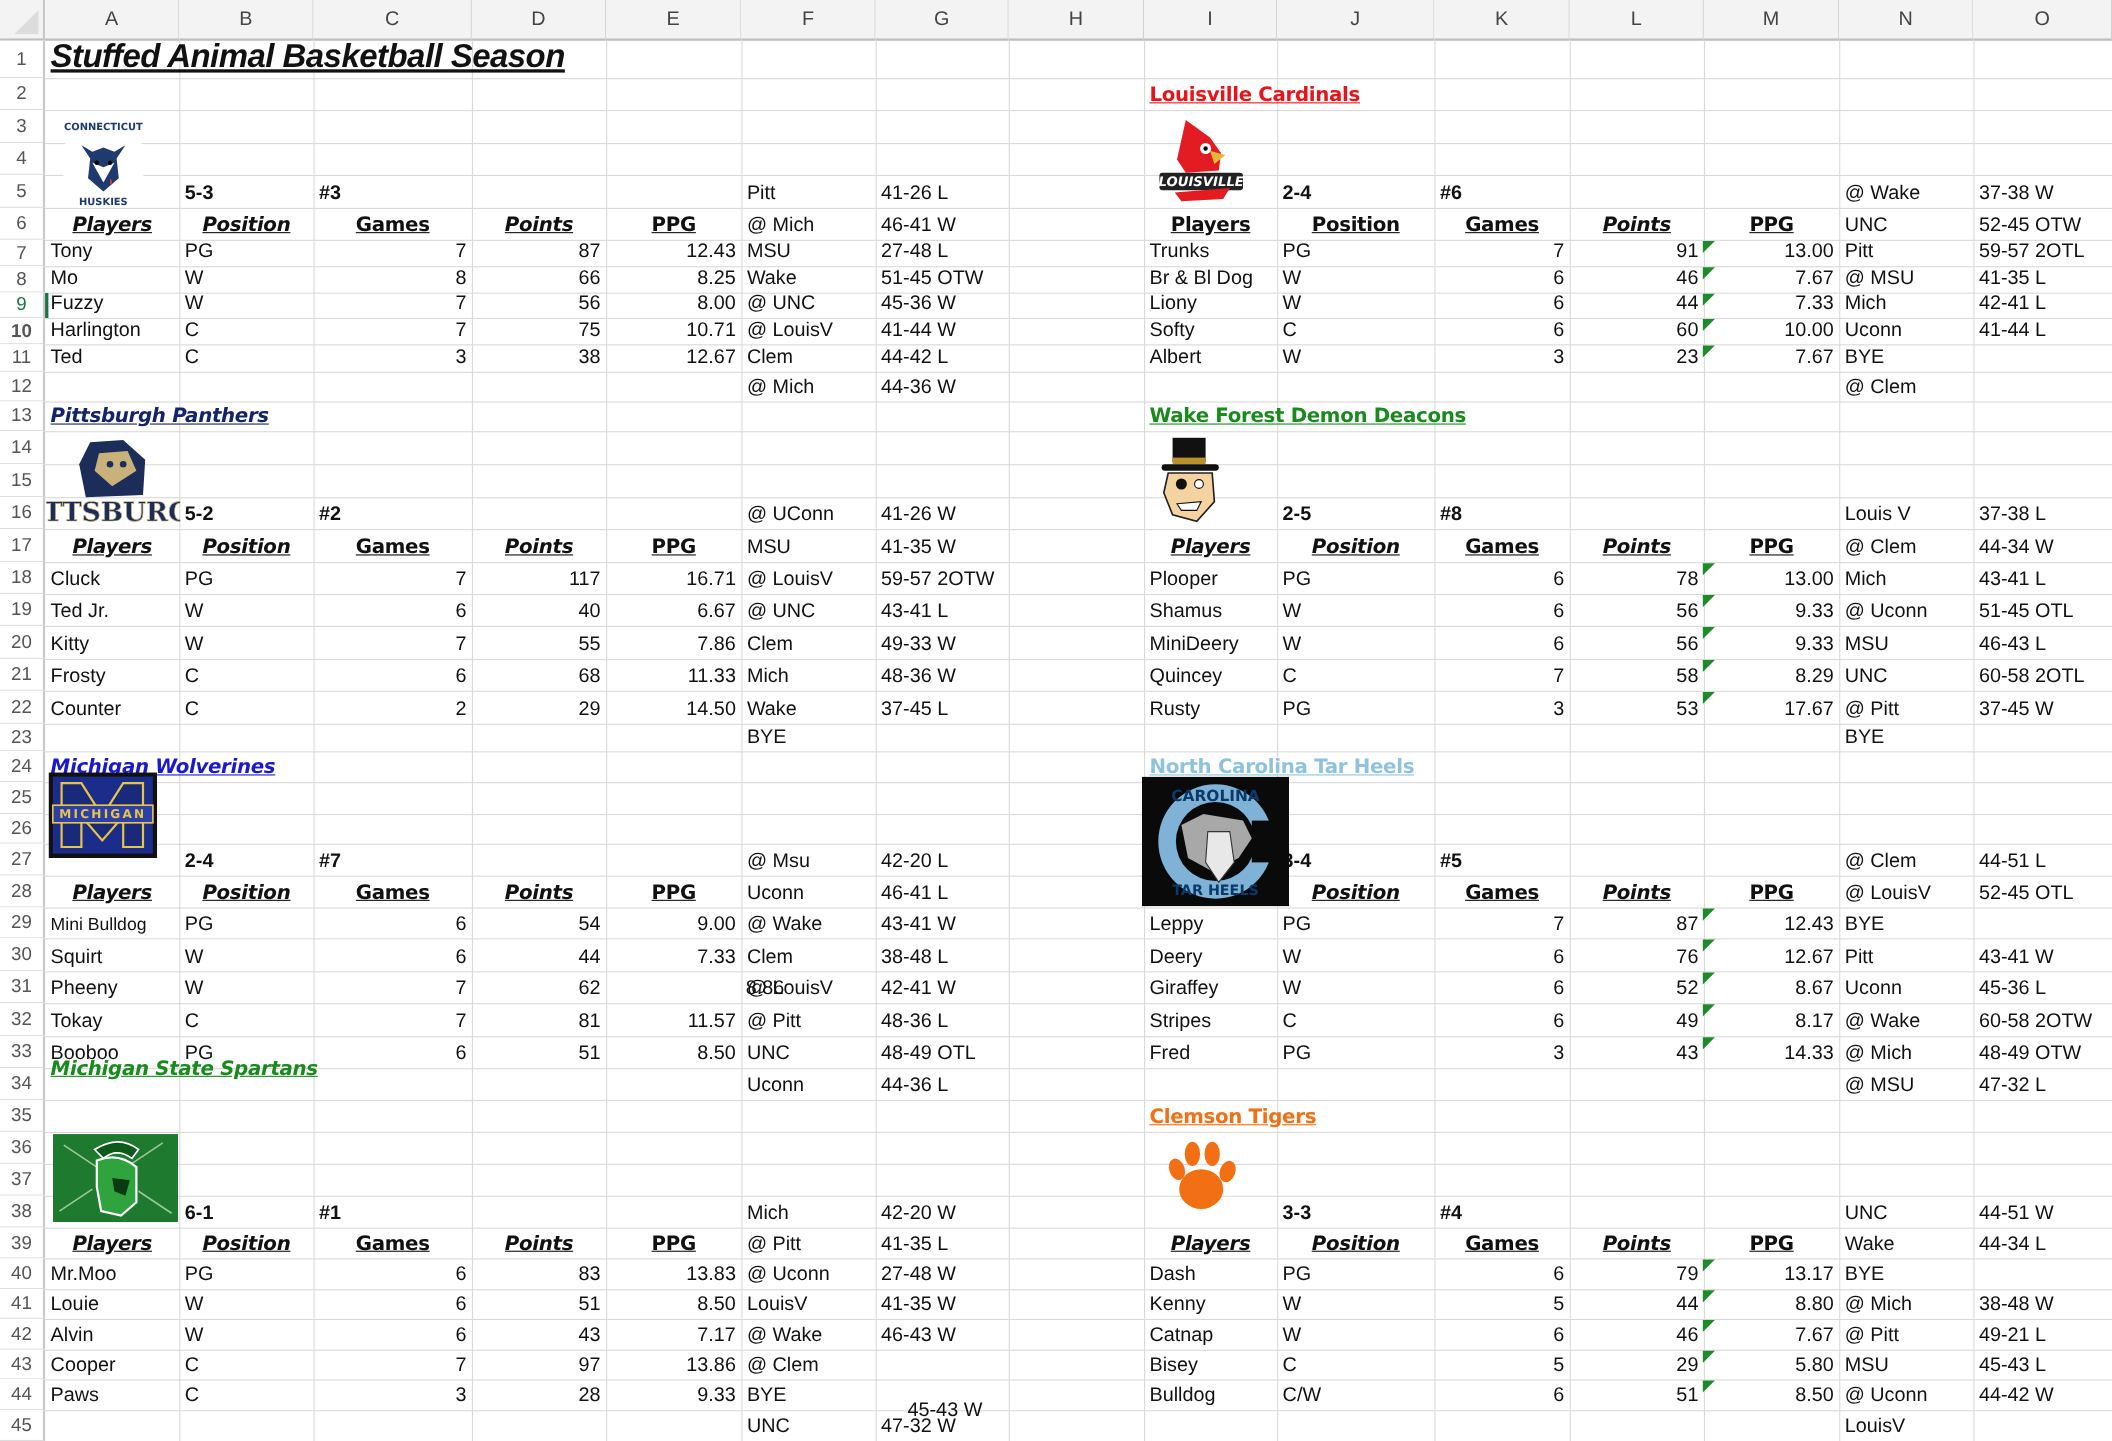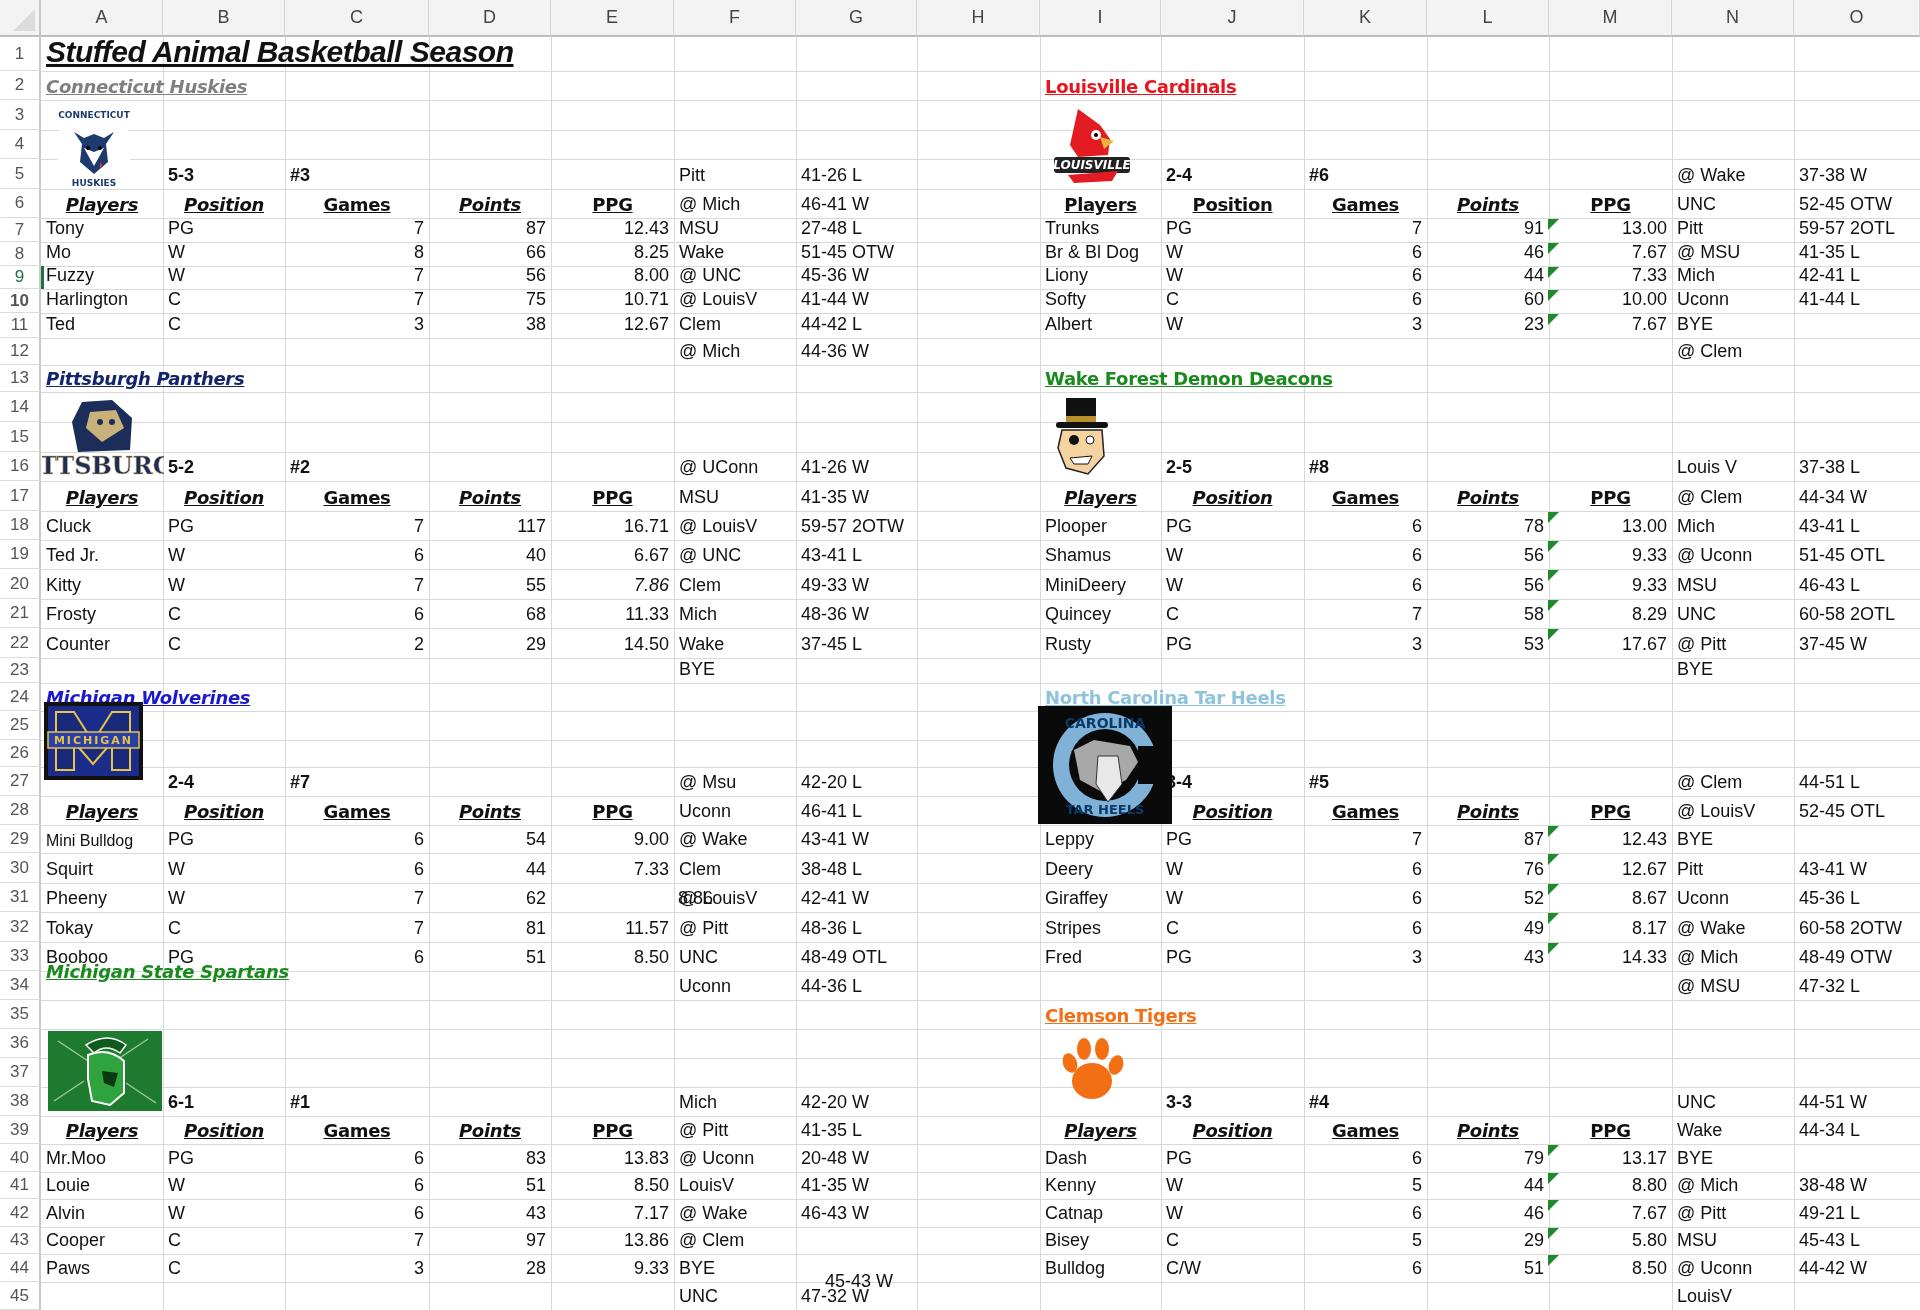--- a/index.html
+++ b/index.html
@@ -143,21 +143,20 @@
     <div class="hline" style="top: 1058px;"></div>
     <div class="hline" style="top: 1087px;"></div>
     <div class="hline" style="top: 1116px;"></div>
     <div class="hline" style="top: 1144px;"></div>
     <div class="hline" style="top: 1172px;"></div>
     <div class="hline" style="top: 1199px;"></div>
     <div class="hline" style="top: 1227px;"></div>
     <div class="hline" style="top: 1254px;"></div>
     <div class="hline" style="top: 1282px;"></div>
     <div class="cell title" style="left: 41px; width: 510px; top: 37px; height: 34px;">Stuffed Animal Basketball Season</div>
-    <div class="cell team italic" style="left: 41px; width: 388px; top: 71px; height: 29px; color: rgb(127, 127, 127);">Connecticut Huskies</div>
     <div class="cell bold" style="left: 163px; width: 122px; top: 159px; height: 30px;">5-3</div>
     <div class="cell bold" style="left: 285px; width: 144px; top: 159px; height: 30px;">#3</div>
     <div class="cell hdr italic" style="left: 41px; width: 122px; top: 189px; height: 29px;">Players</div>
     <div class="cell hdr italic" style="left: 163px; width: 122px; top: 189px; height: 29px;">Position</div>
     <div class="cell hdr" style="left: 285px; width: 144px; top: 189px; height: 29px;">Games</div>
     <div class="cell hdr italic" style="left: 429px; width: 122px; top: 189px; height: 29px;">Points</div>
     <div class="cell hdr" style="left: 551px; width: 123px; top: 189px; height: 29px;">PPG</div>
     <div class="cell " style="left: 41px; width: 122px; top: 218px; height: 24px;">Tony</div>
     <div class="cell " style="left: 163px; width: 122px; top: 218px; height: 24px;">PG</div>
     <div class="cell num" style="left: 285px; width: 144px; top: 218px; height: 24px;">7</div>
@@ -261,21 +260,21 @@
     <div class="cell num" style="left: 551px; width: 123px; top: 511px; height: 29px;">16.71</div>
     <div class="cell " style="left: 41px; width: 122px; top: 540px; height: 29px;">Ted Jr.</div>
     <div class="cell " style="left: 163px; width: 122px; top: 540px; height: 29px;">W</div>
     <div class="cell num" style="left: 285px; width: 144px; top: 540px; height: 29px;">6</div>
     <div class="cell num" style="left: 429px; width: 122px; top: 540px; height: 29px;">40</div>
     <div class="cell num" style="left: 551px; width: 123px; top: 540px; height: 29px;">6.67</div>
     <div class="cell " style="left: 41px; width: 122px; top: 569px; height: 30px;">Kitty</div>
     <div class="cell " style="left: 163px; width: 122px; top: 569px; height: 30px;">W</div>
     <div class="cell num" style="left: 285px; width: 144px; top: 569px; height: 30px;">7</div>
     <div class="cell num" style="left: 429px; width: 122px; top: 569px; height: 30px;">55</div>
-    <div class="cell num" style="left: 551px; width: 123px; top: 569px; height: 30px; font-style: italic;">7.86</div>
+    <div class="cell num" style="left: 551px; width: 123px; top: 569px; height: 30px;">7.86</div>
     <div class="cell " style="left: 41px; width: 122px; top: 599px; height: 29px;">Frosty</div>
     <div class="cell " style="left: 163px; width: 122px; top: 599px; height: 29px;">C</div>
     <div class="cell num" style="left: 285px; width: 144px; top: 599px; height: 29px;">6</div>
     <div class="cell num" style="left: 429px; width: 122px; top: 599px; height: 29px;">68</div>
     <div class="cell num" style="left: 551px; width: 123px; top: 599px; height: 29px;">11.33</div>
     <div class="cell " style="left: 41px; width: 122px; top: 628px; height: 30px;">Counter</div>
     <div class="cell " style="left: 163px; width: 122px; top: 628px; height: 30px;">C</div>
     <div class="cell num" style="left: 285px; width: 144px; top: 628px; height: 30px;">2</div>
     <div class="cell num" style="left: 429px; width: 122px; top: 628px; height: 30px;">29</div>
     <div class="cell num" style="left: 551px; width: 123px; top: 628px; height: 30px;">14.50</div>
@@ -469,21 +468,21 @@
     <div class="cell " style="left: 41px; width: 122px; top: 1254px; height: 28px;">Paws</div>
     <div class="cell " style="left: 163px; width: 122px; top: 1254px; height: 28px;">C</div>
     <div class="cell num" style="left: 285px; width: 144px; top: 1254px; height: 28px;">3</div>
     <div class="cell num" style="left: 429px; width: 122px; top: 1254px; height: 28px;">28</div>
     <div class="cell num" style="left: 551px; width: 123px; top: 1254px; height: 28px;">9.33</div>
     <div class="cell " style="left: 674px; width: 122px; top: 1087px; height: 29px;">Mich</div>
     <div class="cell " style="left: 796px; width: 121px; top: 1087px; height: 29px;">42-20 W</div>
     <div class="cell " style="left: 674px; width: 122px; top: 1116px; height: 28px;">@ Pitt</div>
     <div class="cell " style="left: 796px; width: 121px; top: 1116px; height: 28px;">41-35 L</div>
     <div class="cell " style="left: 674px; width: 122px; top: 1144px; height: 28px;">@ Uconn</div>
-    <div class="cell " style="left: 796px; width: 121px; top: 1144px; height: 28px;">20-48 W</div>
+    <div class="cell " style="left: 796px; width: 121px; top: 1144px; height: 28px;">27-48 W</div>
     <div class="cell " style="left: 674px; width: 122px; top: 1172px; height: 27px;">LouisV</div>
     <div class="cell " style="left: 796px; width: 121px; top: 1172px; height: 27px;">41-35 W</div>
     <div class="cell " style="left: 674px; width: 122px; top: 1199px; height: 28px;">@ Wake</div>
     <div class="cell " style="left: 796px; width: 121px; top: 1199px; height: 28px;">46-43 W</div>
     <div class="cell " style="left: 674px; width: 122px; top: 1227px; height: 27px;">@ Clem</div>
     <div class="cell " style="left: 796px; width: 121px; top: 1268px; height: 27px; margin-left: 24px;">45-43 W</div>
     <div class="cell " style="left: 674px; width: 122px; top: 1254px; height: 28px;">BYE</div>
     <div class="cell " style="left: 674px; width: 122px; top: 1282px; height: 28px;">UNC</div>
     <div class="cell " style="left: 796px; width: 121px; top: 1282px; height: 28px;">47-32 W</div>
     <div class="cell team" style="left: 1040px; width: 387px; top: 1000px; height: 29px; color: rgb(242, 111, 19);">Clemson Tigers</div>

